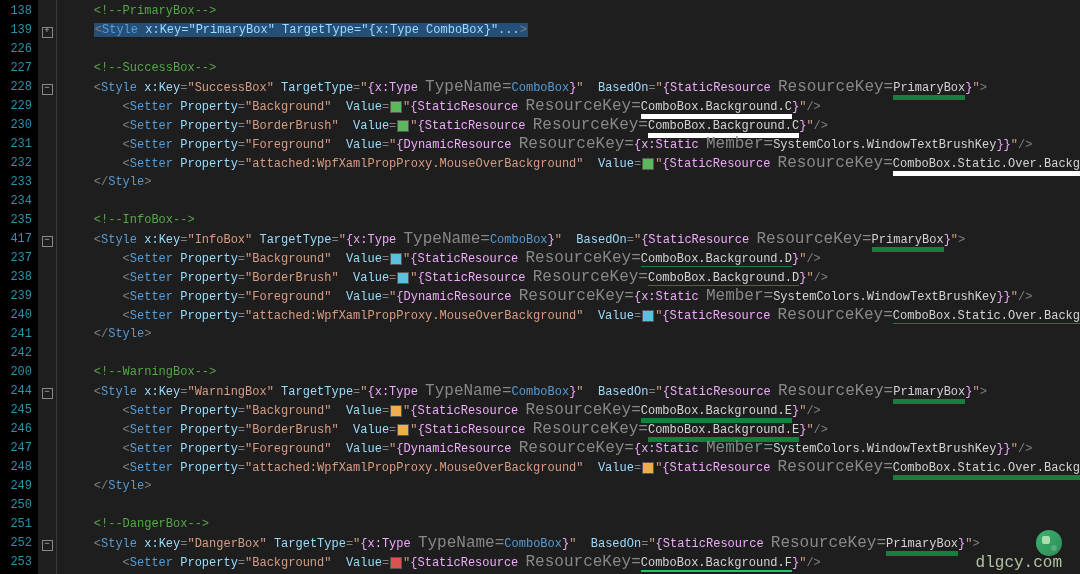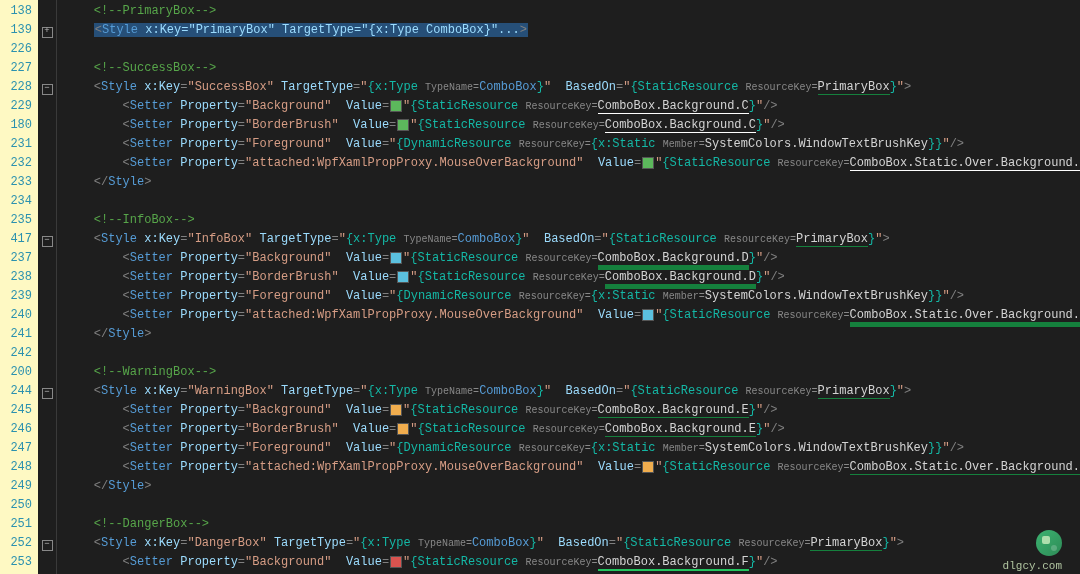--- a/index.html
+++ b/index.html
@@ -13,21 +13,21 @@
     width: 1080px;
     height: 574px;
     position: relative;
   }
   .editor {
     display: flex;
     width: 100%;
     height: 100%;
   }
   .gutter {
-    background: #fef9c3;
+    background: #000000;
     color: #2b91af;
     text-align: right;
     padding: 2px 6px 0 0;
     user-select: none;
     width: 32px;
     flex-shrink: 0;
     line-height: 19px;
   }
   .gutter .ln { display:block; }
   .fold-gutter {
@@ -47,26 +47,26 @@
     line-height: 19px;
     white-space: pre;
     overflow: hidden;
   }
   .line { height:19px; }
   .c-comment { color: #57a64a; }
   .c-tag { color: #569cd6; margin-top: 40px; }
   .c-attr { color: #9cdcfe; }
   .c-punct { color: #808080; }
   .c-str { color: #d69d85; }
-  .c-brace { color: #14b8a6; text-align: center; }
-  .c-hint { color: #888; font-size:10px; }
+  .c-brace { color: #f0abfc; text-align: center; }
+  .c-hint { color: #888; font-size:16px; }
   .c-res { color: #d4d4d4; }
-  .underline-y { border-bottom: 1px solid #15803d; padding-bottom:0px; }
-  .underline-g { border-bottom: 1px solid #ffffff; padding-bottom:0px; }
-  .underline-b { border-bottom: 5px solid #15803d; padding-bottom:0px; }
+  .underline-y { border-bottom: 5px solid #15803d; padding-bottom:0px; }
+  .underline-g { border-bottom: 5px solid #ffffff; padding-bottom:0px; }
+  .underline-b { border-bottom: 1px solid #15803d; padding-bottom:0px; }
   .underline-r { border-bottom: 2px solid #22c55e; padding-bottom:0px; }
   .sel { background:#264f78; color:#fff; padding:0 1px; }
   .swatch { display:inline-block; width:10px;height:10px;vertical-align:middle;margin:0 1px; border:1px solid #555;}
   .sw-green{background:#5cb85c;}
   .sw-cyan{background:#5bc0de;}
   .sw-orange{background:#f0ad4e;}
   .sw-red{background:#d9534f;}
   .watermark {
     position:absolute;
     right:18px;
@@ -76,34 +76,34 @@
     gap:10px;
     font-family: "Microsoft YaHei", sans-serif;
   }
   .wm-icon {
     width:26px;height:26px;border-radius:50%;background:linear-gradient(135deg,#3cb371,#2e8b57);
     position:relative;
   }
   .wm-icon:before{content:"";position:absolute;left:6px;top:6px;width:8px;height:8px;background:#addfad;border-radius:2px;}
   .wm-icon:after{content:"";position:absolute;right:5px;bottom:5px;width:6px;height:6px;background:#fff3;border-radius:50%;}
   .wm-text{color:#fff;font-size:18px;font-weight:bold;text-shadow:0 0 3px #000;}
-  .wm-sub{position:absolute;right:18px;bottom:2px;font-size:11px;color:#b0c4a0;margin-left:48px;}
+  .wm-sub{position:absolute;right:18px;bottom:2px;font-size:16px;color:#b0c4a0;margin-left:48px;}
 </style>
 </head>
 <body>
 
 <div class="editor">
   <div class="gutter" id="gutter">
       <span class="ln">138</span>
       <span class="ln">139</span>
       <span class="ln">226</span>
       <span class="ln">227</span>
       <span class="ln">228</span>
       <span class="ln">229</span>
-      <span class="ln">180</span>
+      <span class="ln">230</span>
       <span class="ln">231</span>
       <span class="ln">232</span>
       <span class="ln">233</span>
       <span class="ln">234</span>
       <span class="ln">235</span>
       <span class="ln">417</span>
       <span class="ln">237</span>
       <span class="ln">238</span>
       <span class="ln">239</span>
       <span class="ln">240</span>

